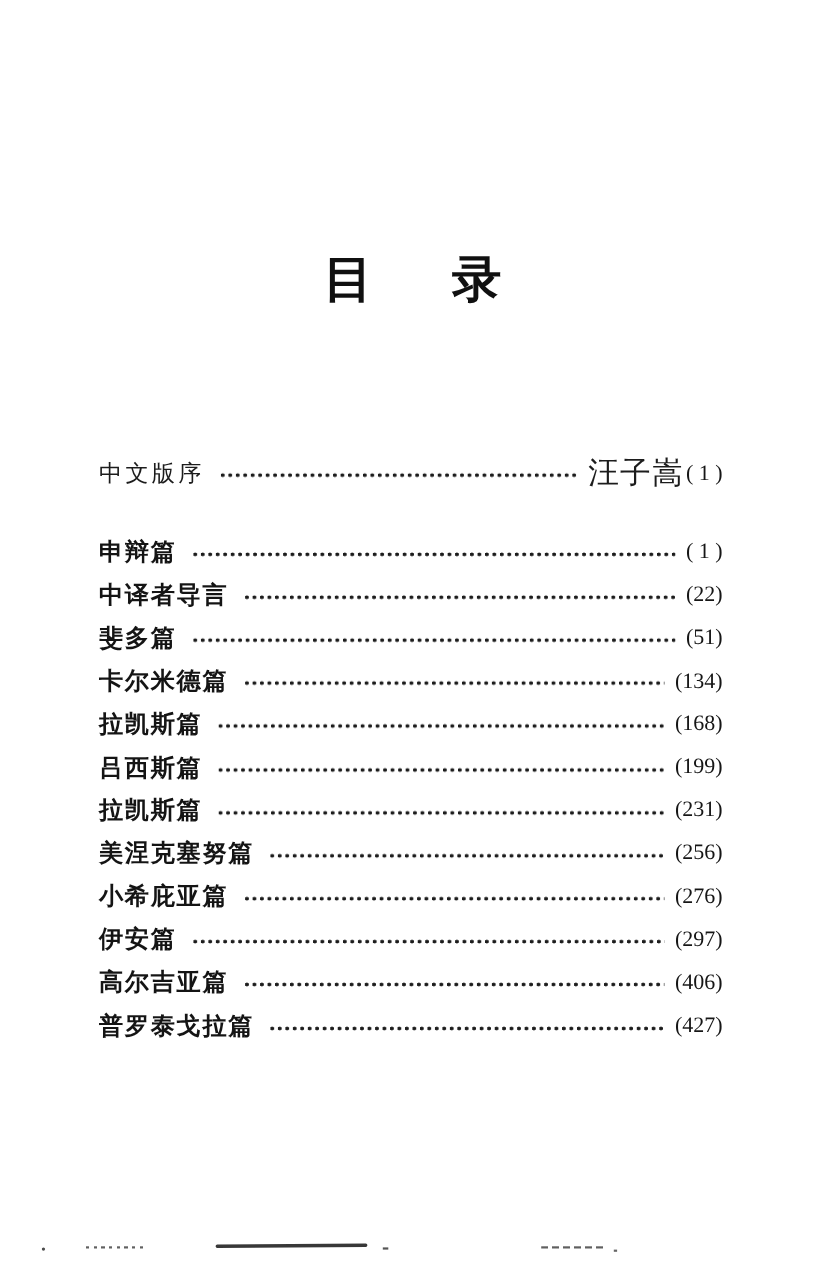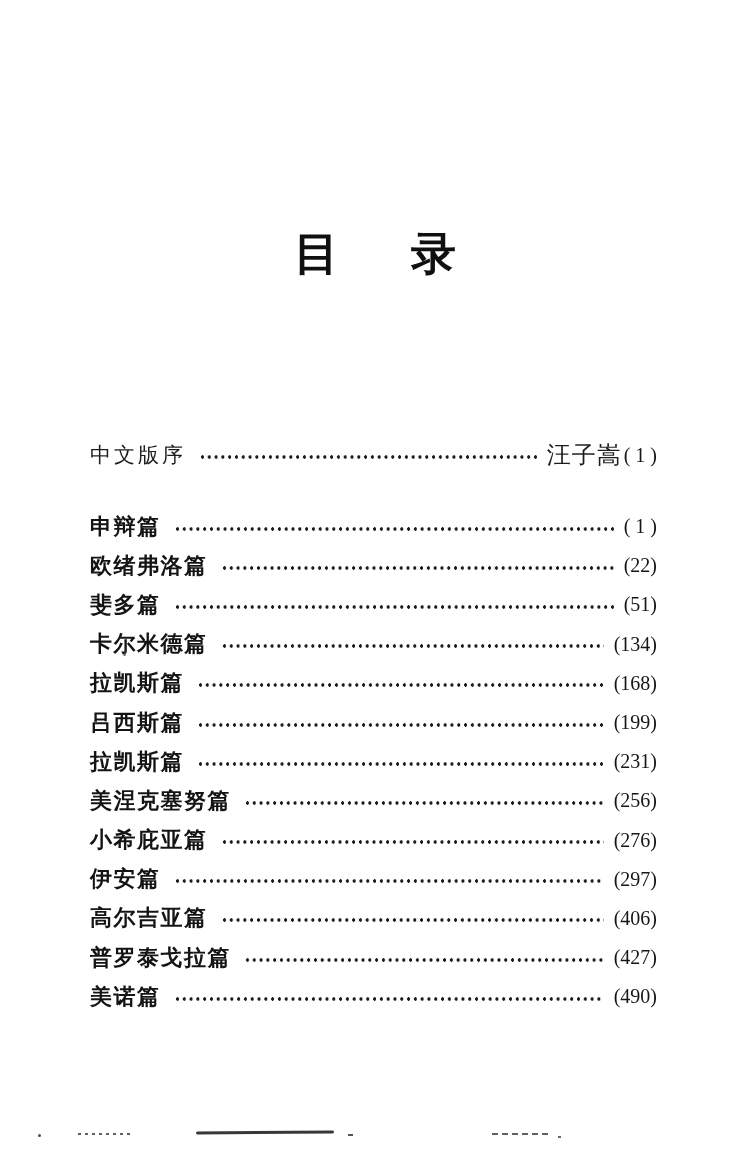--- a/index.html
+++ b/index.html
@@ -26,21 +26,21 @@
     font-size: 45px;
     font-weight: 900;
     letter-spacing: 0;
     color: #101010;
     line-height: 1;
   }
 
   
   .toc {
     position: absolute;
-    top: 435px;
+    top: 410px;
     left: 90px;
     width: 567px;
   }
   .toc-section { display: block; }
   .toc-row {
     display: flex;
     align-items: center;
     height: 40px;
   }
   .main-section { margin-top: 32px; }
@@ -66,21 +66,21 @@
     height: 6px;
     margin: 0 10px 0 14px;
     background-image: radial-gradient(circle at 2.5px 3px, #1c1c1c 1.5px, rgba(0,0,0,0) 1.9px);
     background-size: 6.8px 6px;
     background-repeat: repeat-x;
     transform: translateY(2px);
   }
 
   .entry-author {
     font-family: Liberation Sans, sans-serif;
-    font-size: 24px;
+    font-size: 28px;
     letter-spacing: 1px;
     white-space: nowrap;
     color: #1c1c1c;
     margin-right: 2px;
   }
   .entry-page {
     font-family: "Liberation Serif", serif;
     font-size: 20px;
     white-space: nowrap;
     color: #161616;
@@ -121,21 +121,21 @@
   </section>
     <section class="toc-section main-section">
     <div class="toc-row">
       <span class="entry-label">申辩篇</span>
       <span class="dot-leader"></span>
 
       <span class="entry-page">( 1 )</span>
     </div>
 
     <div class="toc-row">
-      <span class="entry-label">欧绪弗洛篇</span>
+      <span class="entry-label">中译者导言</span>
       <span class="dot-leader"></span>
 
       <span class="entry-page">(22)</span>
     </div>
 
     <div class="toc-row">
       <span class="entry-label">斐多篇</span>
       <span class="dot-leader"></span>
 
       <span class="entry-page">(51)</span>
@@ -197,26 +197,20 @@
       <span class="entry-page">(406)</span>
     </div>
 
     <div class="toc-row">
       <span class="entry-label">普罗泰戈拉篇</span>
       <span class="dot-leader"></span>
 
       <span class="entry-page">(427)</span>
     </div>
 
-    <div class="toc-row">
-      <span class="entry-label">美诺篇</span>
-      <span class="dot-leader"></span>
-
-      <span class="entry-page">(490)</span>
-    </div>
   </section>
   </main>
 
   <div class="artifact a-speck1"></div>
   <div class="artifact a-dot1"></div>
   <div class="artifact a-dash1"></div>
   <div class="artifact a-line1"></div>
   <div class="artifact a-dot2"></div>
   <div class="artifact a-dash2"></div>
   <div class="artifact a-dot3"></div>

